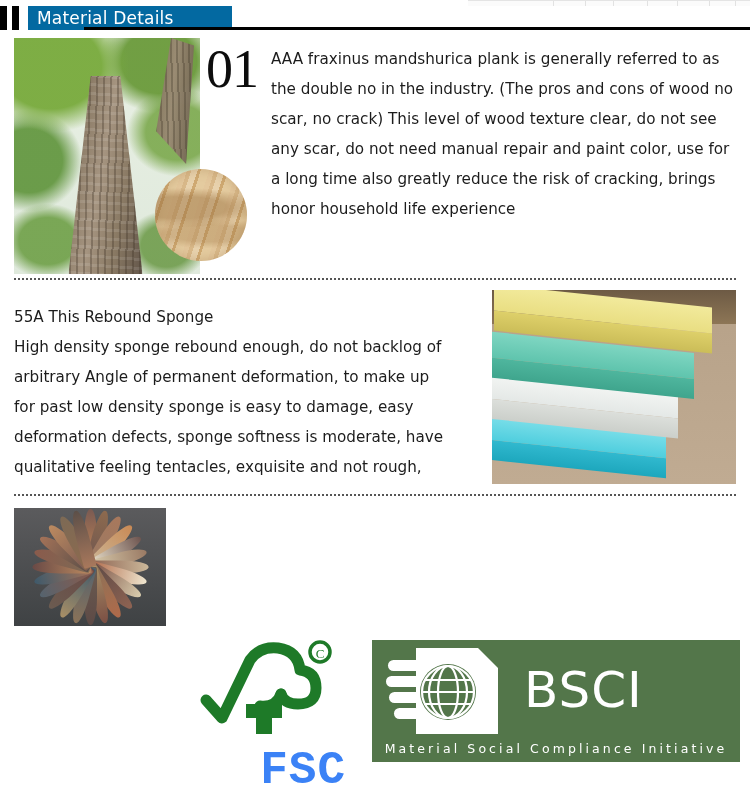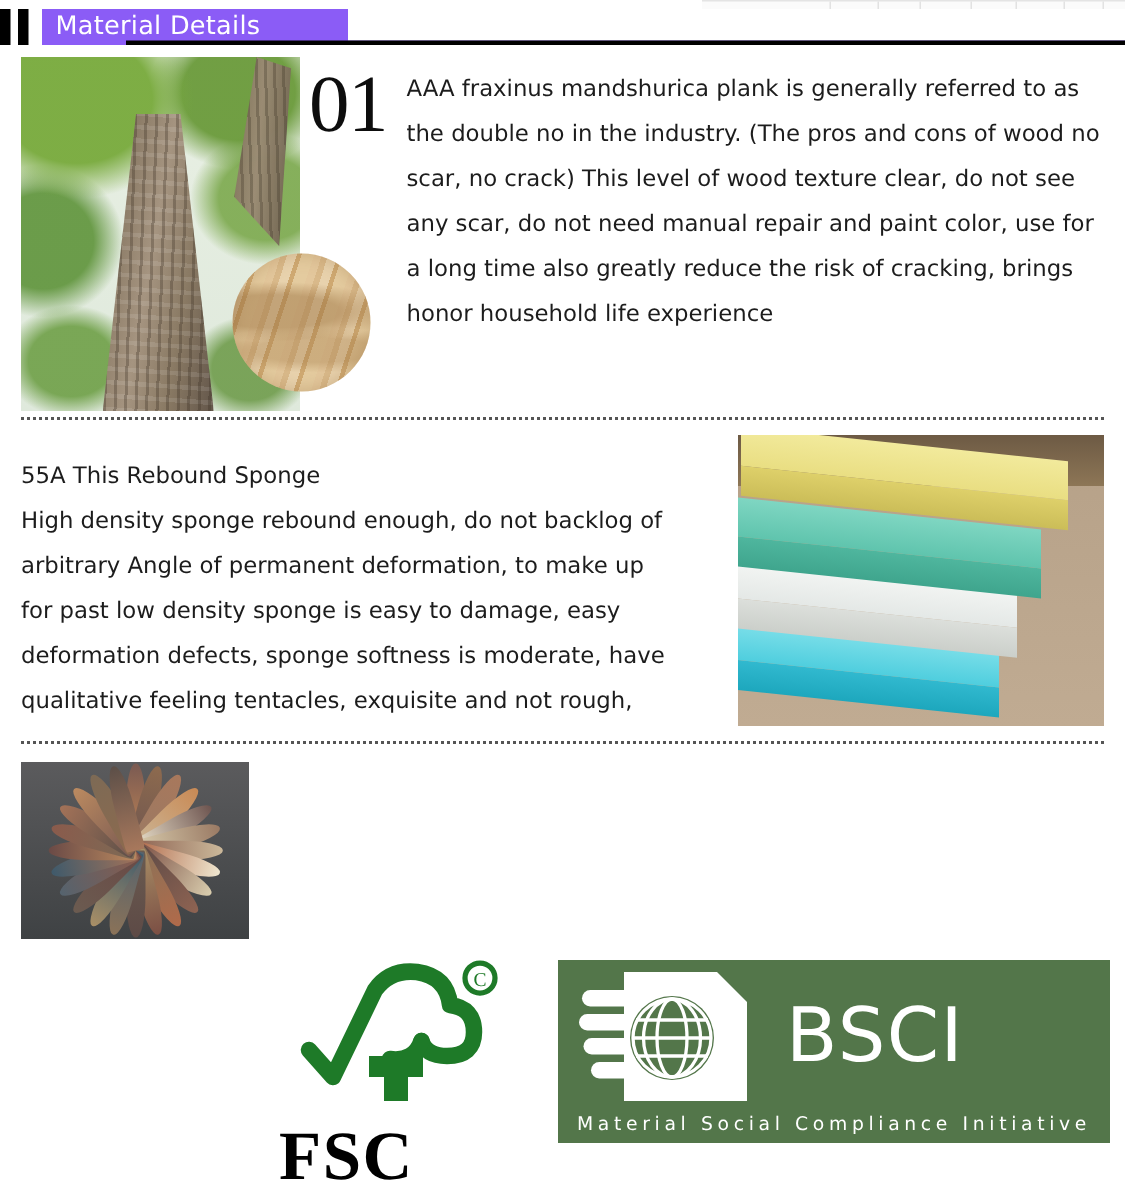--- a/index.html
+++ b/index.html
@@ -42,21 +42,21 @@
     display: flex;
     align-items: stretch;
   }
   .hdr-bar {
     width: 7px;
     background: #000;
     margin-right: 5px;
   }
   .hdr-bar.second { margin-right: 9px; }
   .hdr-plate {
-    background: #8b5cf6;
+    background: #0369a1;
     flex: 1;
     position: relative;
   }
   .hdr-title {
     position: absolute;
     left: 9px; top: 50%;
     transform: translateY(-52%);
     color: #ffffff;
     font-size: 17px;
     letter-spacing: .2px;
@@ -234,25 +234,25 @@
   .fsc {
     position: absolute;
     left: 186px; top: 6px;
     width: 160px; height: 158px;
     color: #1e7a28;
   }
   .fsc svg { display: block; }
   .fsc-text {
     position: absolute;
     left: 0; right: 0; bottom: 2px;
-    text-align: left;
-    font-family: Liberation Serif, serif;
+    text-align: right;
+    font-family: Liberation Mono, monospace;
     font-size: 46px;
     font-weight: 700;
-    color: #000000;
+    color: #3b82f6;
     letter-spacing: 1px;
     line-height: 1;
   }
 
   .bsci {
     position: absolute;
     left: 372px; top: 8px;
     width: 368px; height: 122px;
     background: #53764a;
     overflow: hidden;

